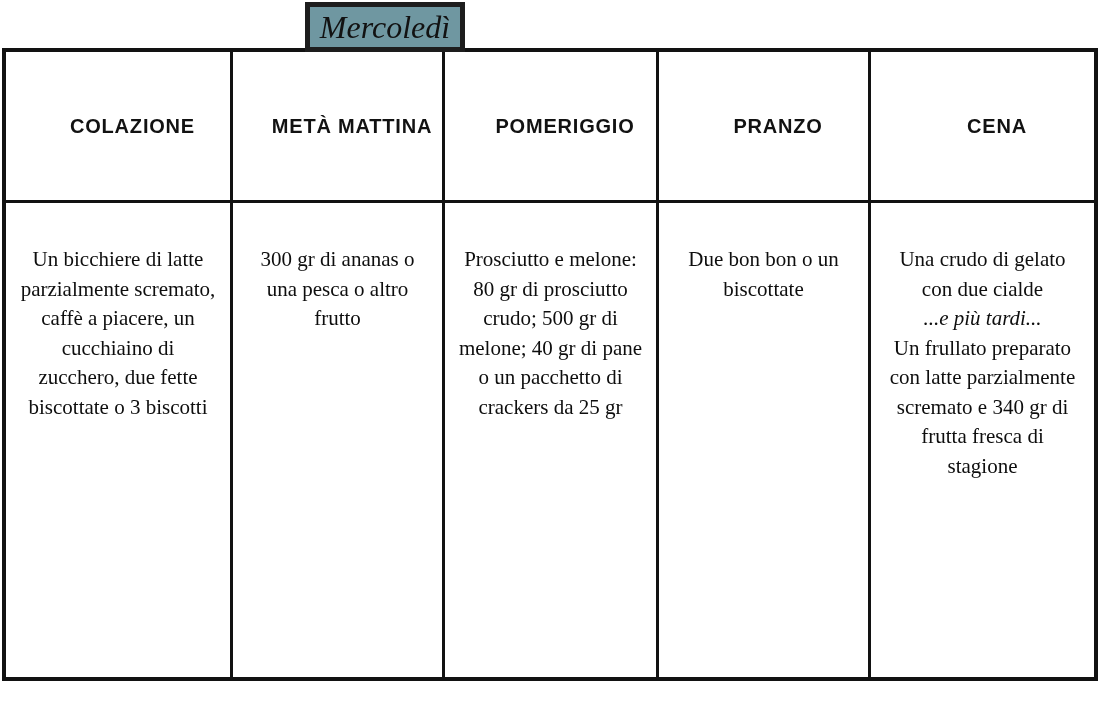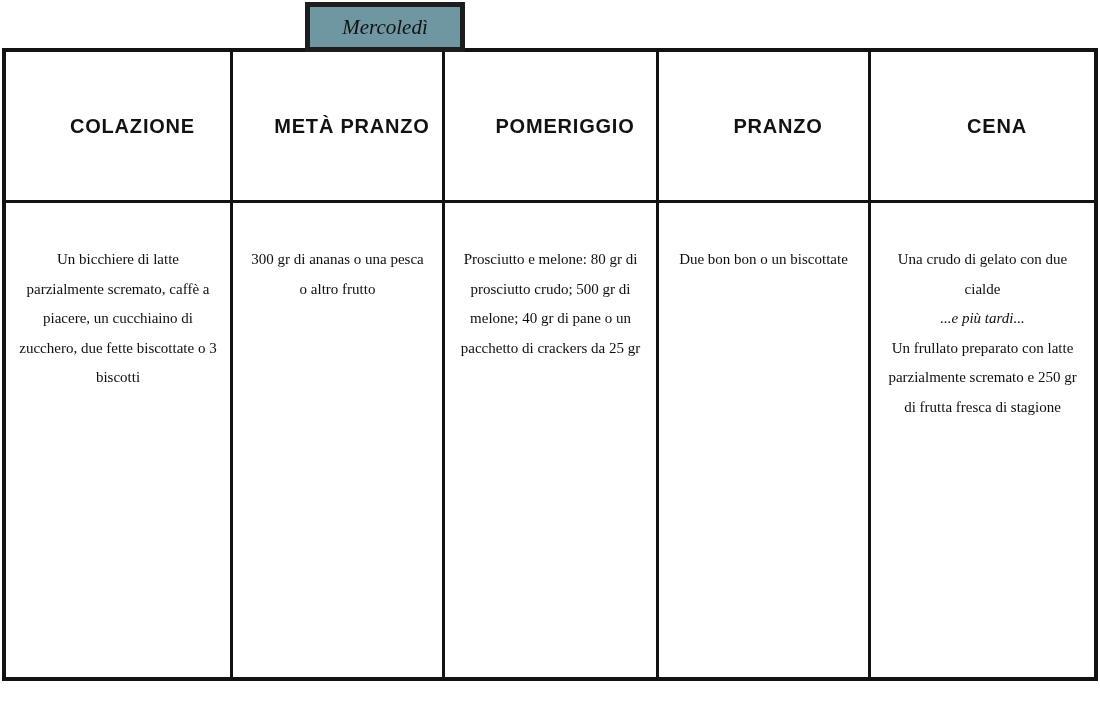--- a/index.html
+++ b/index.html
@@ -29,21 +29,21 @@
     background: #6f97a1;
     border: 5px solid #1d1d1d;
     display: flex;
     align-items: center;
     justify-content: center;
     z-index: 2;
   }
   .day-tab span {
     font-family: "Liberation Serif", serif;
     font-style: italic;
-    font-size: 21px;
+    font-size: 32px;
     color: #121212;
   }
 
   
   .meal-table {
     position: absolute;
     left: 2px;
     top: 48px;
     width: 1096px;
     height: 633px;
@@ -66,41 +66,41 @@
     font-size: 20px;
     letter-spacing: 0.8px;
     color: #121212;
     text-align: center;
   }
 
   .body-cell {
     padding: 42px 13px 20px 13px;
     text-align: center;
     font-family: "Liberation Serif", serif;
-    font-size: 15px;
+    font-size: 21px;
     line-height: 29.5px;
     color: #0e0e0e;
   }
   .body-cell p { margin: 0; }
   .body-cell p + p { }
   .interlude { font-style: italic; }
 </style>
 </head>
 <body>
 
 <div class="page">
 
   <div class="day-tab">
     <span>Mercoledì</span>
   </div>
 
   <div class="meal-table">
 
     <div class="cell header-cell">COLAZIONE</div>
-    <div class="cell header-cell">METÀ PRANZO</div>
+    <div class="cell header-cell">METÀ MATTINA</div>
     <div class="cell header-cell">POMERIGGIO</div>
     <div class="cell header-cell">PRANZO</div>
     <div class="cell header-cell">CENA</div>
 
     <div class="cell body-cell">
       <p>Un bicchiere di latte parzialmente scremato, caffè a piacere, un cucchiaino di zucchero, due fette biscottate o 3 biscotti</p>
     </div>
 
     <div class="cell body-cell">
       <p>300 gr di ananas o una pesca o altro frutto</p>
@@ -110,17 +110,17 @@
       <p>Prosciutto e melone: 80 gr di prosciutto crudo; 500 gr di melone; 40 gr di pane o un pacchetto di crackers da 25 gr</p>
     </div>
 
     <div class="cell body-cell">
       <p>Due bon bon o un biscottate</p>
     </div>
 
     <div class="cell body-cell">
       <p>Una crudo di gelato con due cialde</p>
       <p class="interlude">...e più tardi...</p>
-      <p>Un frullato preparato con latte parzialmente scremato e 250 gr di frutta fresca di stagione</p>
+      <p>Un frullato preparato con latte parzialmente scremato e 340 gr di frutta fresca di stagione</p>
     </div>
 
   </div>
 </div>
 
 </body></html>

